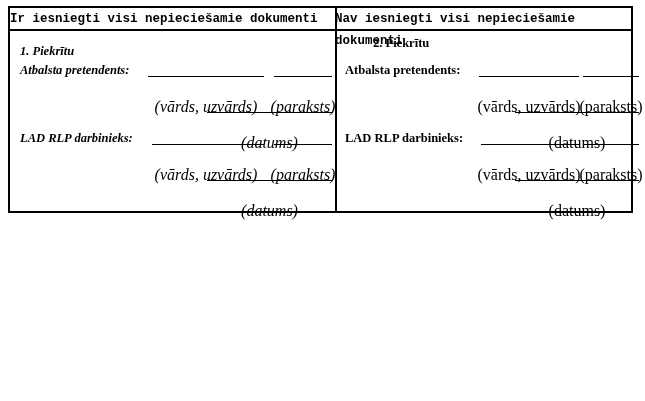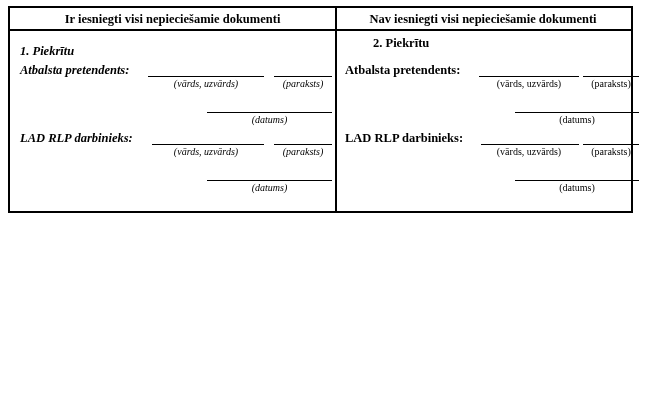--- a/index.html
+++ b/index.html
@@ -31,23 +31,23 @@
     left: 0; top: 0; right: 0;
     height: 23px;
     border-bottom: 2px solid #000;
     box-sizing: border-box;
   }
   .hdr-cell {
     position: absolute;
     top: 0;
     height: 40px;
     line-height: 22px;
-    text-align: center;
     font-weight: bold;
     font-size: 12.5px;
+    font-family: Liberation Mono, monospace;
   }
   .hdr-left  { left: 0;     width: 325px; }
   .hdr-right { left: 325px; width: 296px; }
 
   .col-divider {
     position: absolute;
     left: 325px;
     top: 0;
     width: 2px;
     height: 203px;
@@ -63,23 +63,24 @@
   .cell-right { left: 327px; width: 294px; height: 180px; }
 
   .strong {
     position: absolute;
     font-weight: bold;
     font-size: 12.5px;
     white-space: nowrap;
   }
   .caption {
     position: absolute;
-    font-size: 10px;
+    font-size: 16px;
     white-space: nowrap;
     text-align: center;
+    margin-top: 20px;
   }
   .rule {
     position: absolute;
     height: 0;
     border-top: 1px solid #000;
   }
 
   
   .lower {
     position: absolute;

